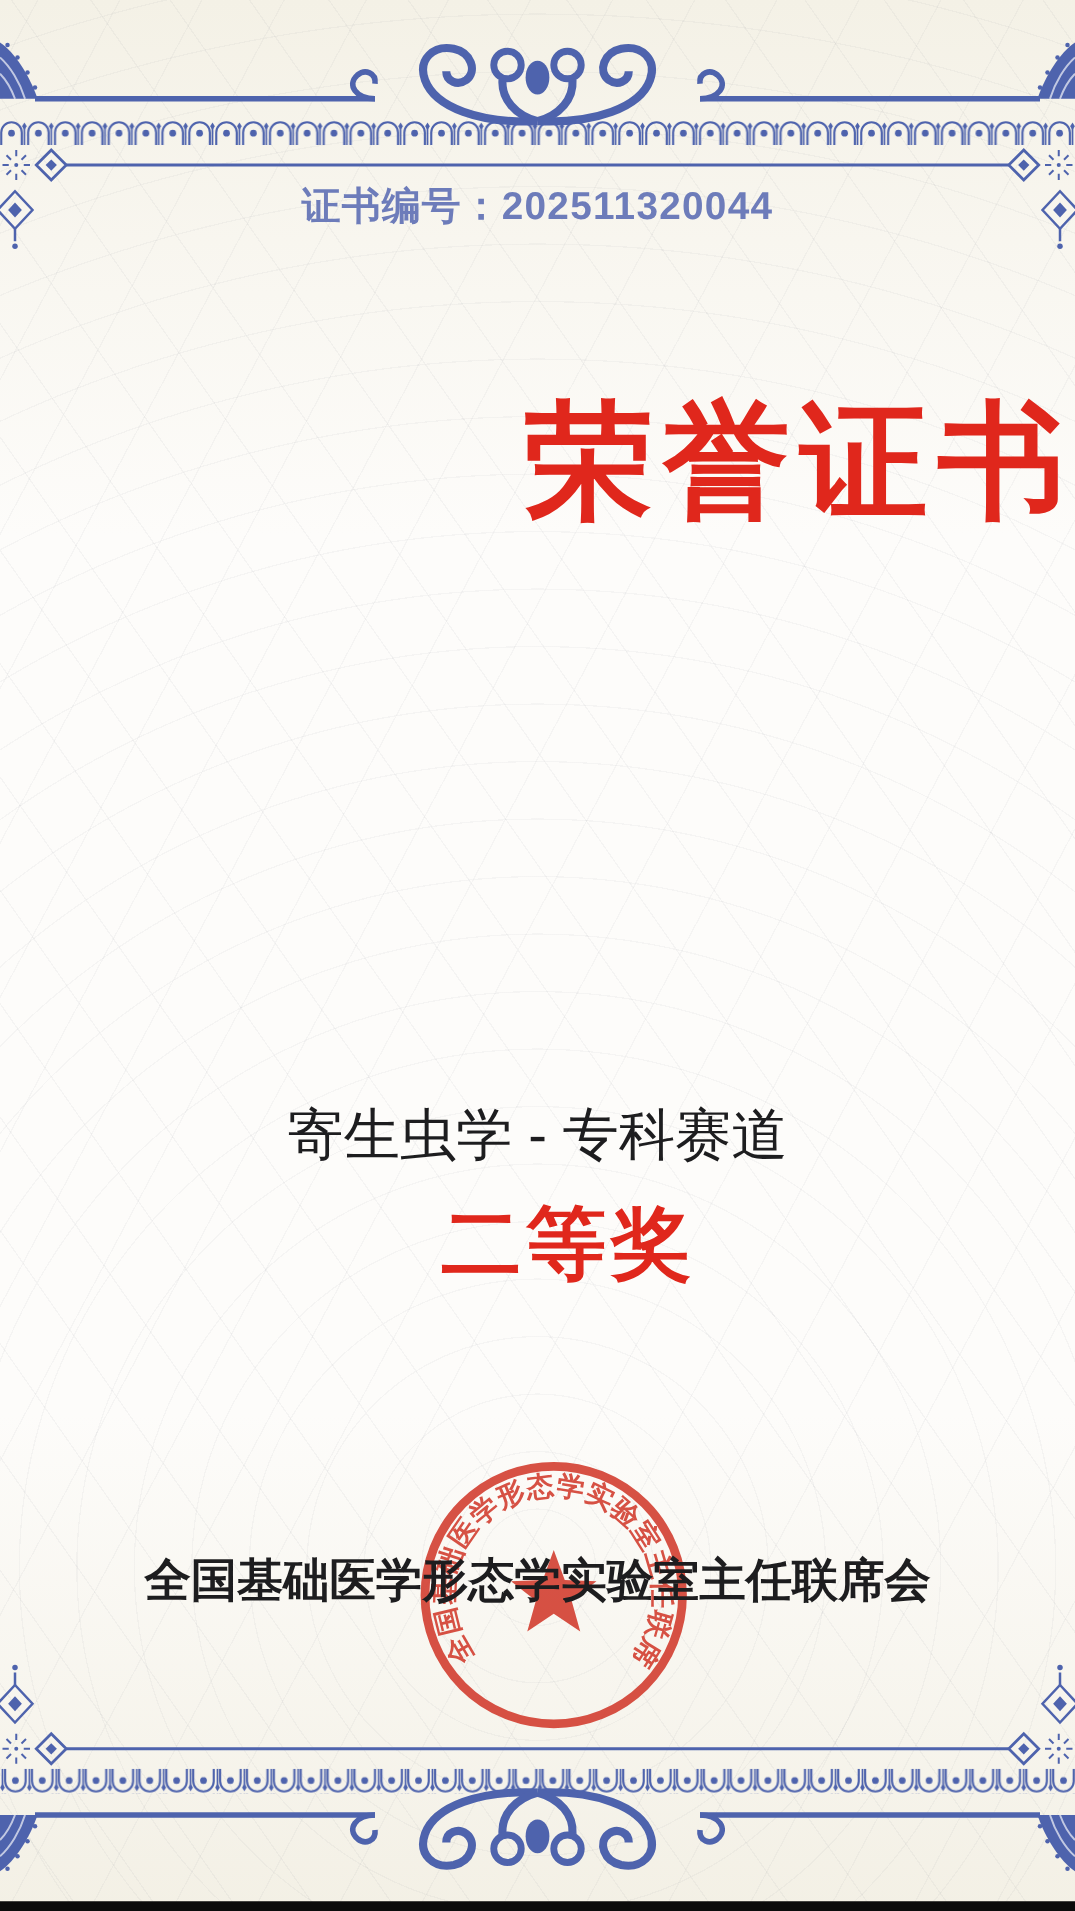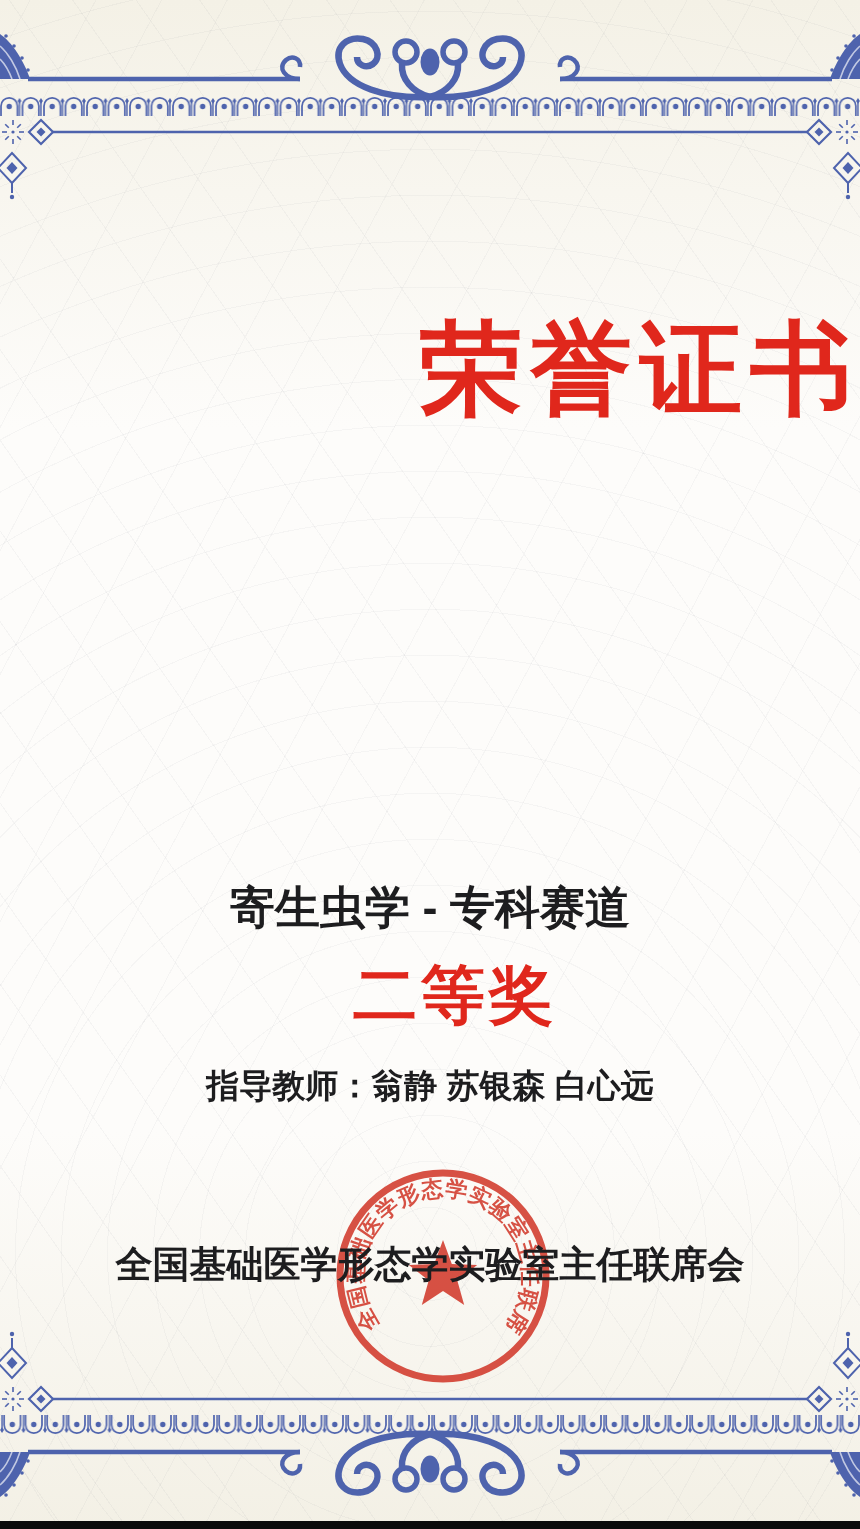--- a/index.html
+++ b/index.html
@@ -22,21 +22,21 @@
   .sf2{fill:var(--seal-red);}
   .serial{position:absolute;top:144px;left:0;width:100%;text-align:center;
     font-size:31px;font-weight:700;color:var(--serial-blue);letter-spacing:1px;z-index:2;}
   .title{position:absolute;top:302px;left:0;width:100%;text-align:right;margin:0;
     font-size:102px;font-weight:900;color:var(--accent-red);letter-spacing:8px;z-index:2;}
   .recipient{position:absolute;top:521px;left:48px;font-size:42px;font-weight:700;color:var(--ink);z-index:2;}
   .body-text{position:absolute;top:629px;left:48px;right:46px;margin:0;
     font-size:38px;line-height:65px;font-weight:700;color:var(--ink);
     text-align:justify;text-indent:2em;z-index:2;}
   .track{position:absolute;top:878px;left:0;width:100%;text-align:center;
-    font-size:45px;font-weight:700;color:var(--ink);z-index:2;}
+    font-size:45px;font-weight:400;color:var(--ink);z-index:2;}
   .award{position:absolute;top:952px;left:0;width:100%;text-align:center;
     font-size:64px;font-weight:900;color:var(--accent-red);letter-spacing:4px;z-index:2;padding-left:25px;}
   .advisors{position:absolute;top:1064px;left:0;width:100%;text-align:center;
     font-size:33px;font-weight:700;color:var(--ink);z-index:2;}
   .seal{position:absolute;left:329px;top:1162px;width:228px;height:228px;z-index:2;opacity:.88;}
   .issuer{position:absolute;top:1240px;left:0;width:100%;text-align:center;
     font-size:37px;font-weight:700;color:var(--ink);z-index:3;}
   .date{position:absolute;top:1302px;left:0;width:100%;text-align:center;
     font-size:37px;font-weight:700;color:var(--ink);z-index:3;}
   .bottom-bar{position:absolute;left:0;bottom:0;width:100%;height:8px;background:var(--edge-bar);z-index:5;}
@@ -103,28 +103,30 @@
         <use href="#cornerline" transform="translate(860,0) scale(-1,1)"></use>
       </g>
     </defs>
     <use href="#border-art"></use>
   </svg>
 
   <svg class="border bottom" viewBox="0 0 860 210" aria-hidden="true">
     <use href="#border-art"></use>
   </svg>
 
+  <div class="serial">
+    <span>证书编号：</span><span>202511320044</span>
+  </div>
 
   <h1 class="title">荣誉证书</h1>
 
 
 
   <div class="track">寄生虫学 - 专科赛道</div>
   <div class="award">二等奖</div>
-  <div class="advisors">指导教师：翁静 苏银森 白心远</div>
 
   <svg class="seal" viewBox="-114 -114 228 228" aria-hidden="true">
     <circle class="ss" r="103" fill="none" stroke-width="7"></circle>
     <path class="sf2" d="M0,-36 L8.8,-12.1 L34.2,-11.1 L14.3,4.6 L21.2,29.1 L0,15 L-21.2,29.1 L-14.3,4.6 L-34.2,-11.1 L-8.8,-12.1 Z"></path>
     <defs>
       <path id="sealArc" d="M-63,49.3 A80,80 0 1 1 63,49.3" fill="none"></path>
     </defs>
     <text class="sf2" font-size="22" font-weight="700" letter-spacing="0.5">
       <textPath href="#sealArc">全国基础医学形态学实验室主任联席会</textPath>
     </text>

